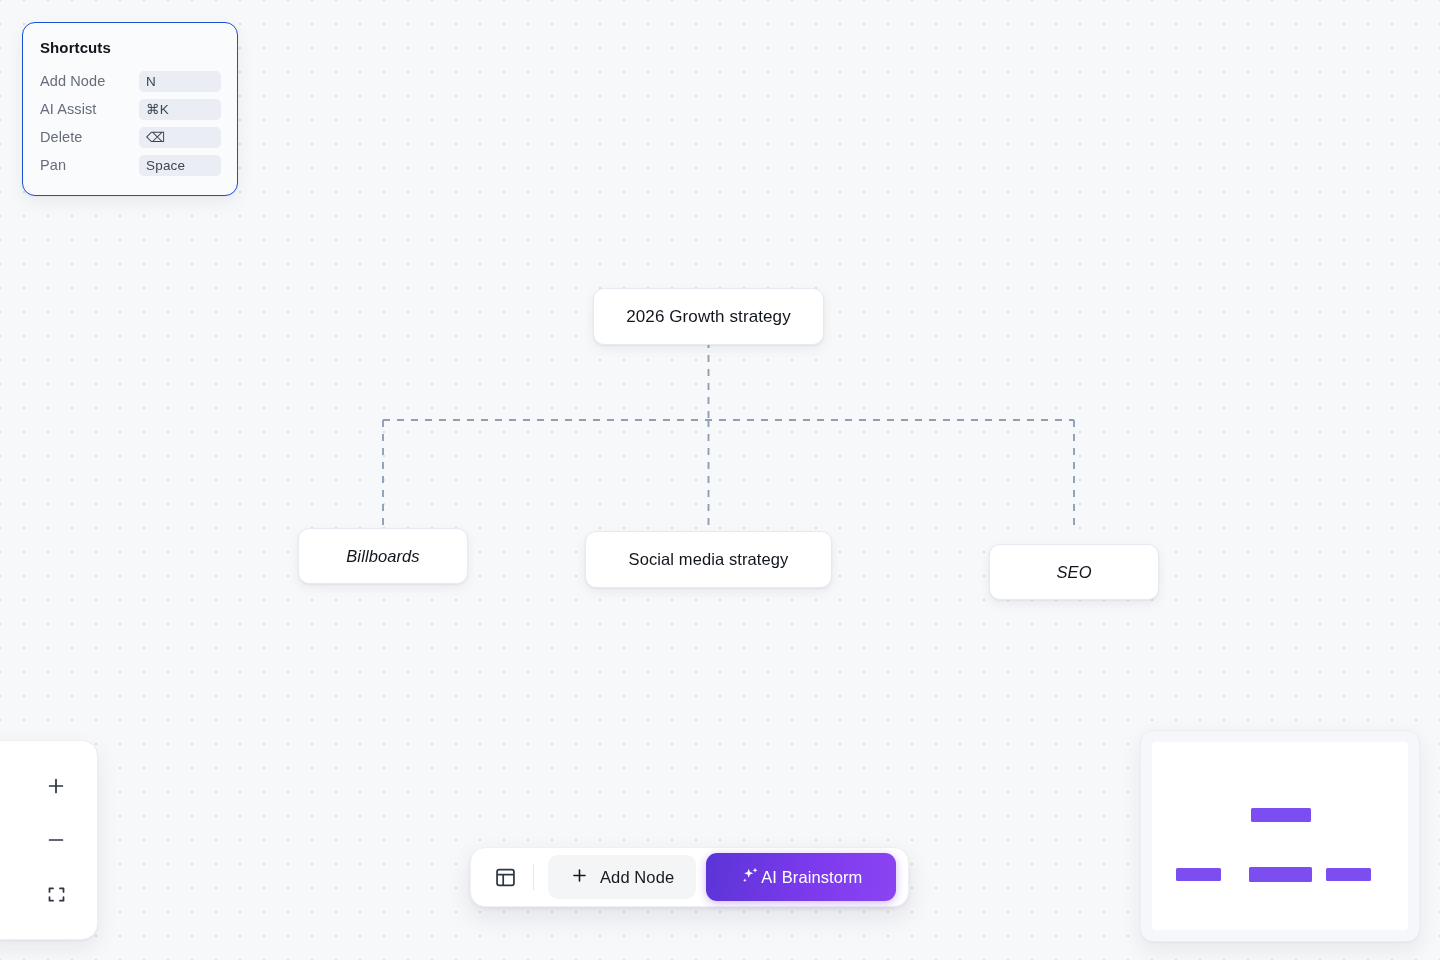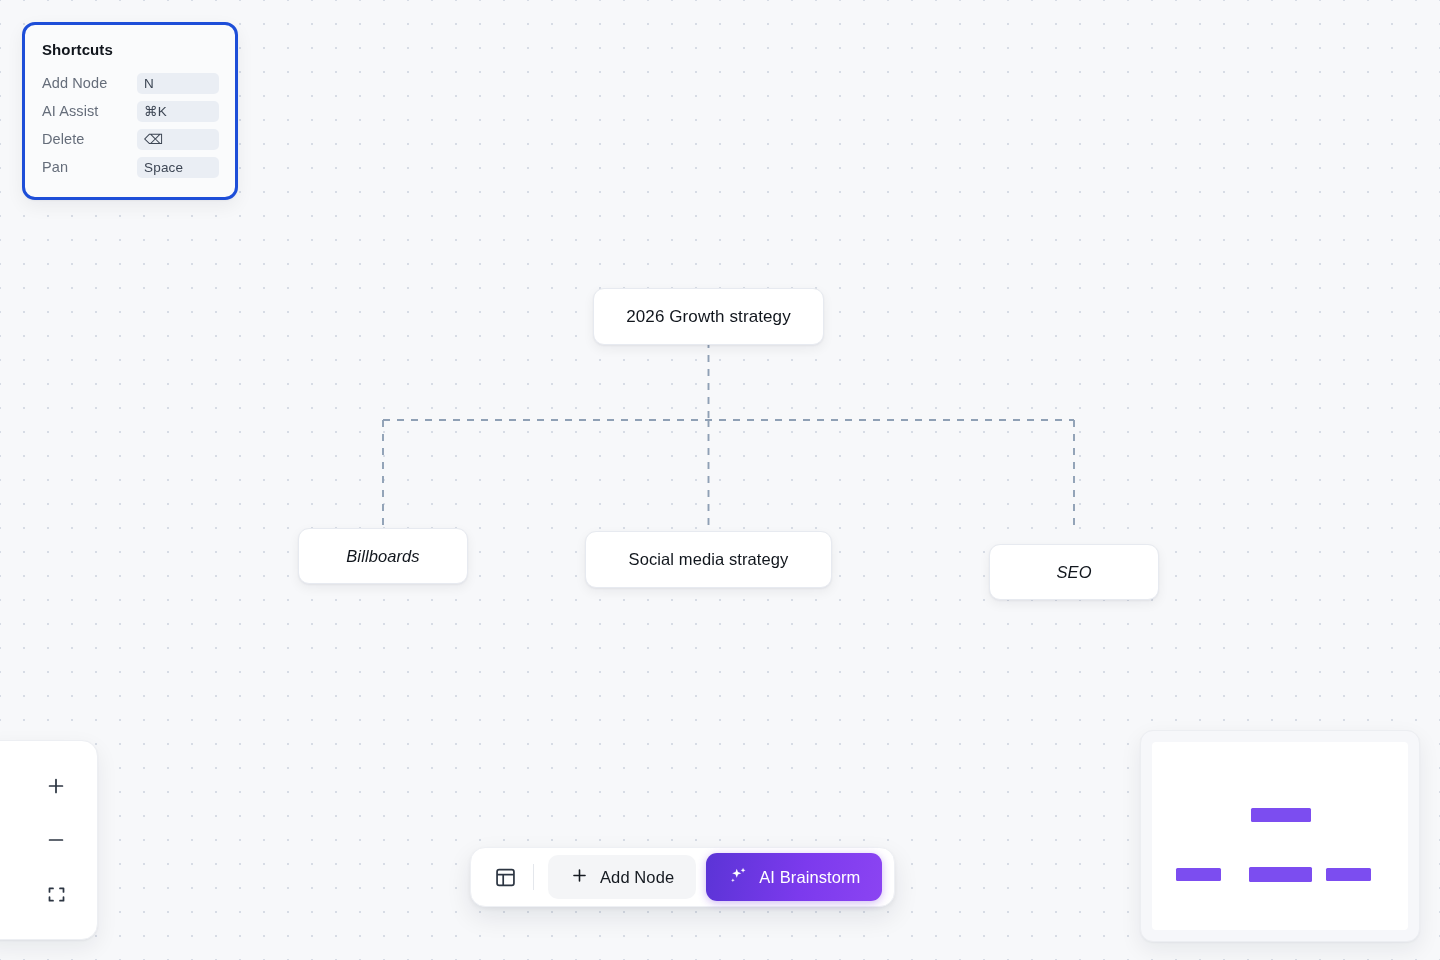--- a/index.html
+++ b/index.html
@@ -60,21 +60,21 @@
   }
   .node.root { font-size: 17px; margin-top: 32px; }
 
   
   #shortcuts {
     position: absolute;
     left: 22px;
     top: 22px;
     width: 216px;
     background: #fafbfc;
-    border: 3px solid #1d4ed8;
+    border: 1px solid #1d4ed8;
     border-radius: 13px;
     box-shadow: 0 1px 2px rgba(16,24,40,.04), 0 6px 18px rgba(16,24,40,.06);
     padding: 16px 16px 16px 17px;
   }
   #shortcuts h3 {
     font-size: 15px;
     font-weight: bold;
     color: #10151c;
     margin-bottom: 11px;
     letter-spacing: .1px;
@@ -173,22 +173,21 @@
     font-family: inherit;
     font-size: 16.5px;
     color: #151a21;
     cursor: pointer;
     letter-spacing: .1px;
   }
   #ai-btn {
     height: 48px;
     display: flex;
     align-items: center;
-    gap: 10px;
-    padding: 0 22px;
+    padding: 0 34px;
     margin-left: 10px;
     background: linear-gradient(100deg, #5b34d6 0%, #7c3aed 55%, #8b44f2 100%);
     border: none;
     border-radius: 11px;
     font-family: inherit;
     font-size: 16.5px;
     color: #ffffff;
     cursor: pointer;
     letter-spacing: .1px;
     box-shadow: 0 2px 8px rgba(109,40,217,.32);

